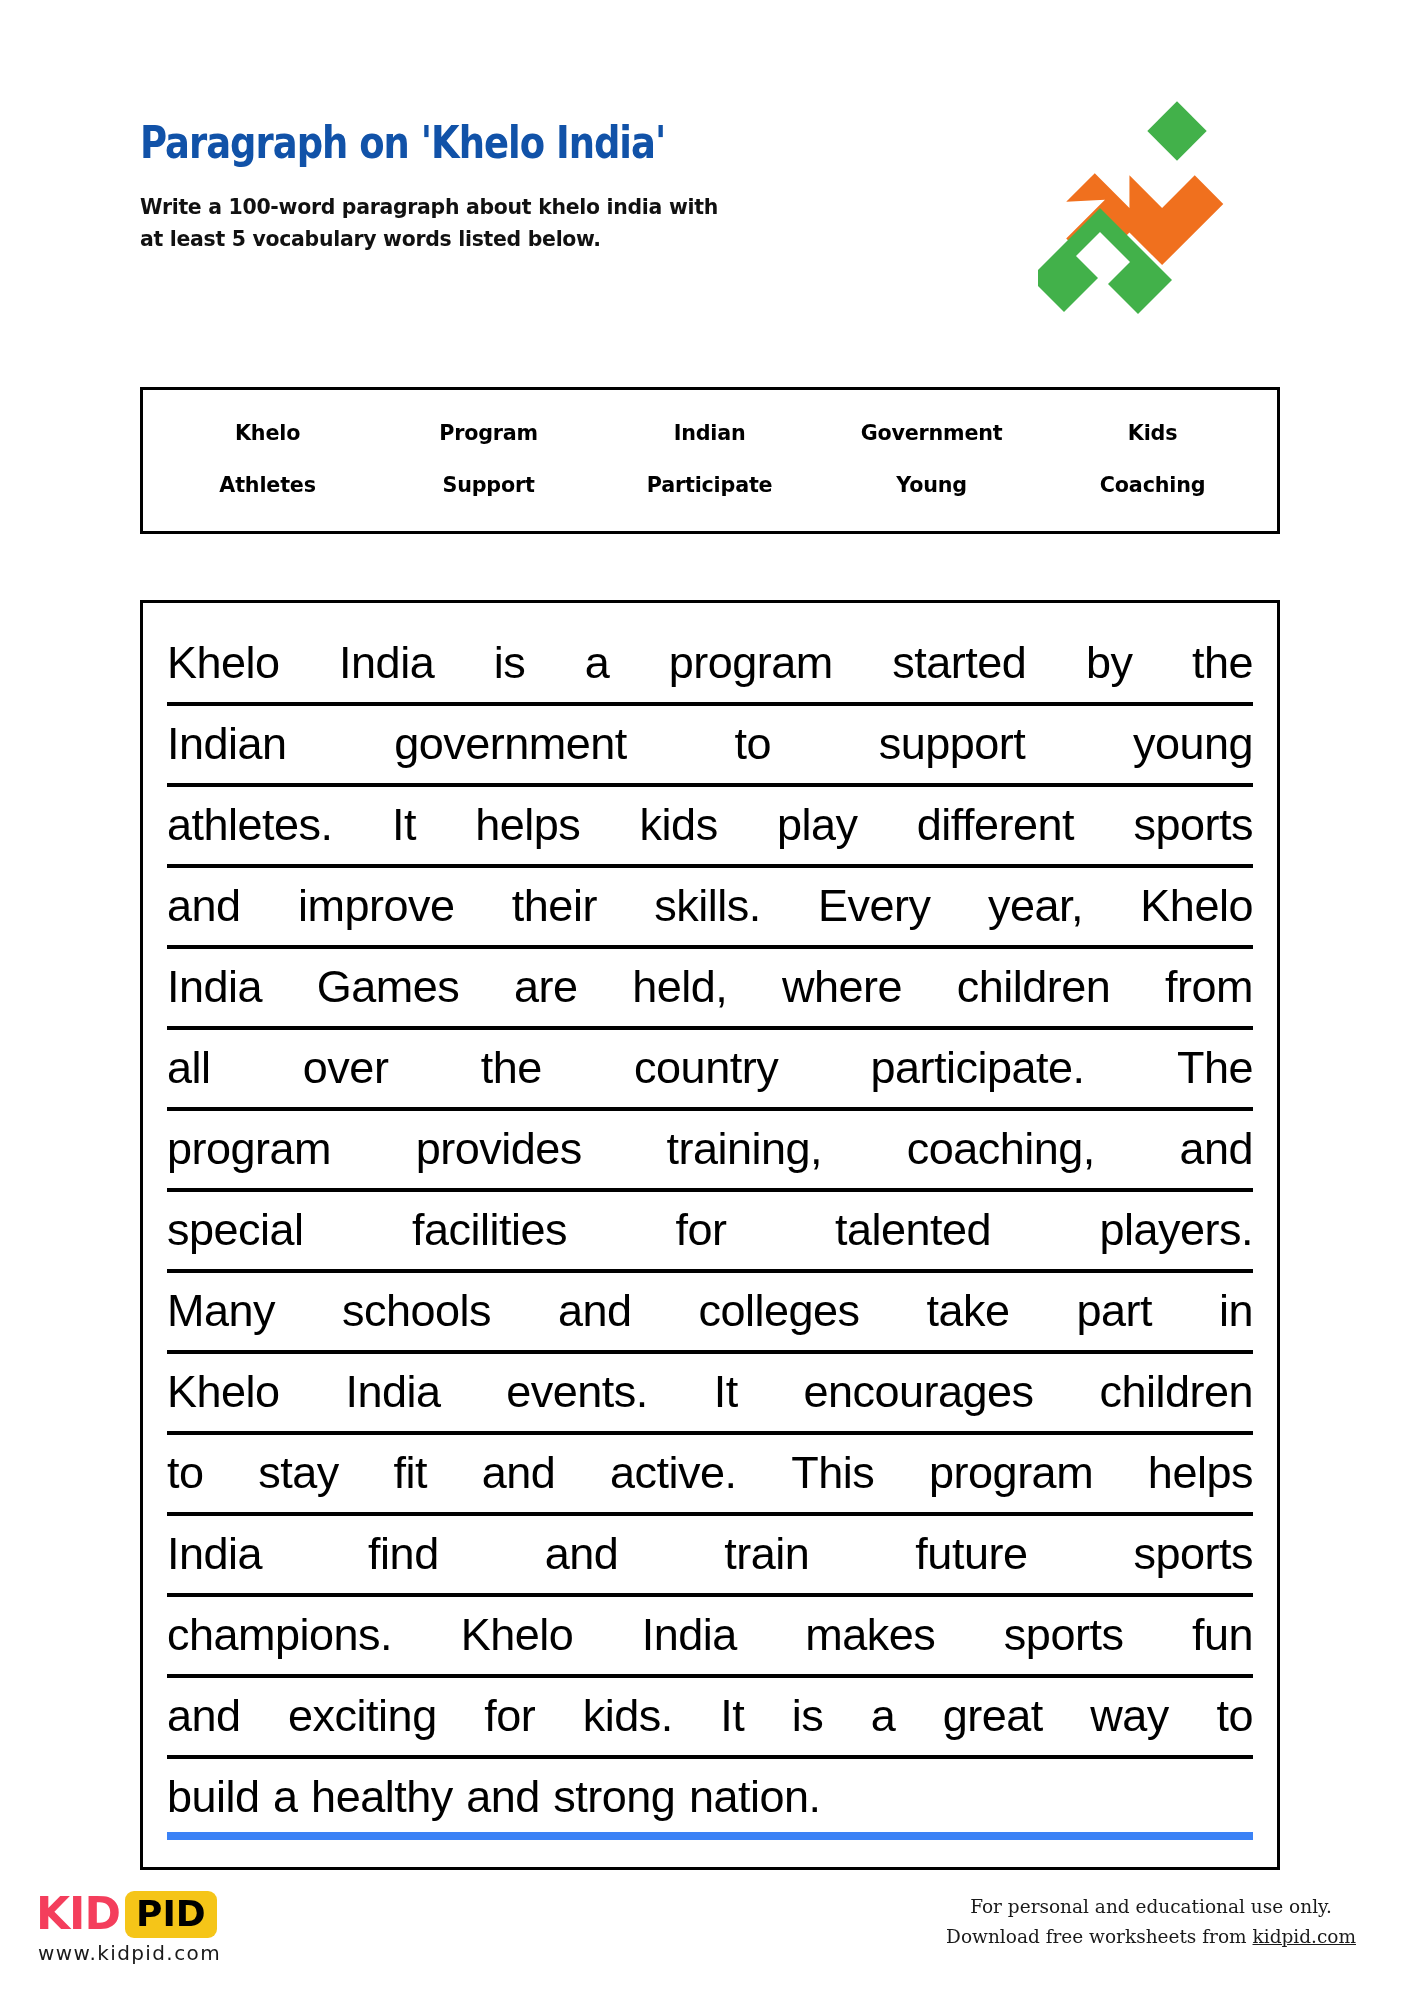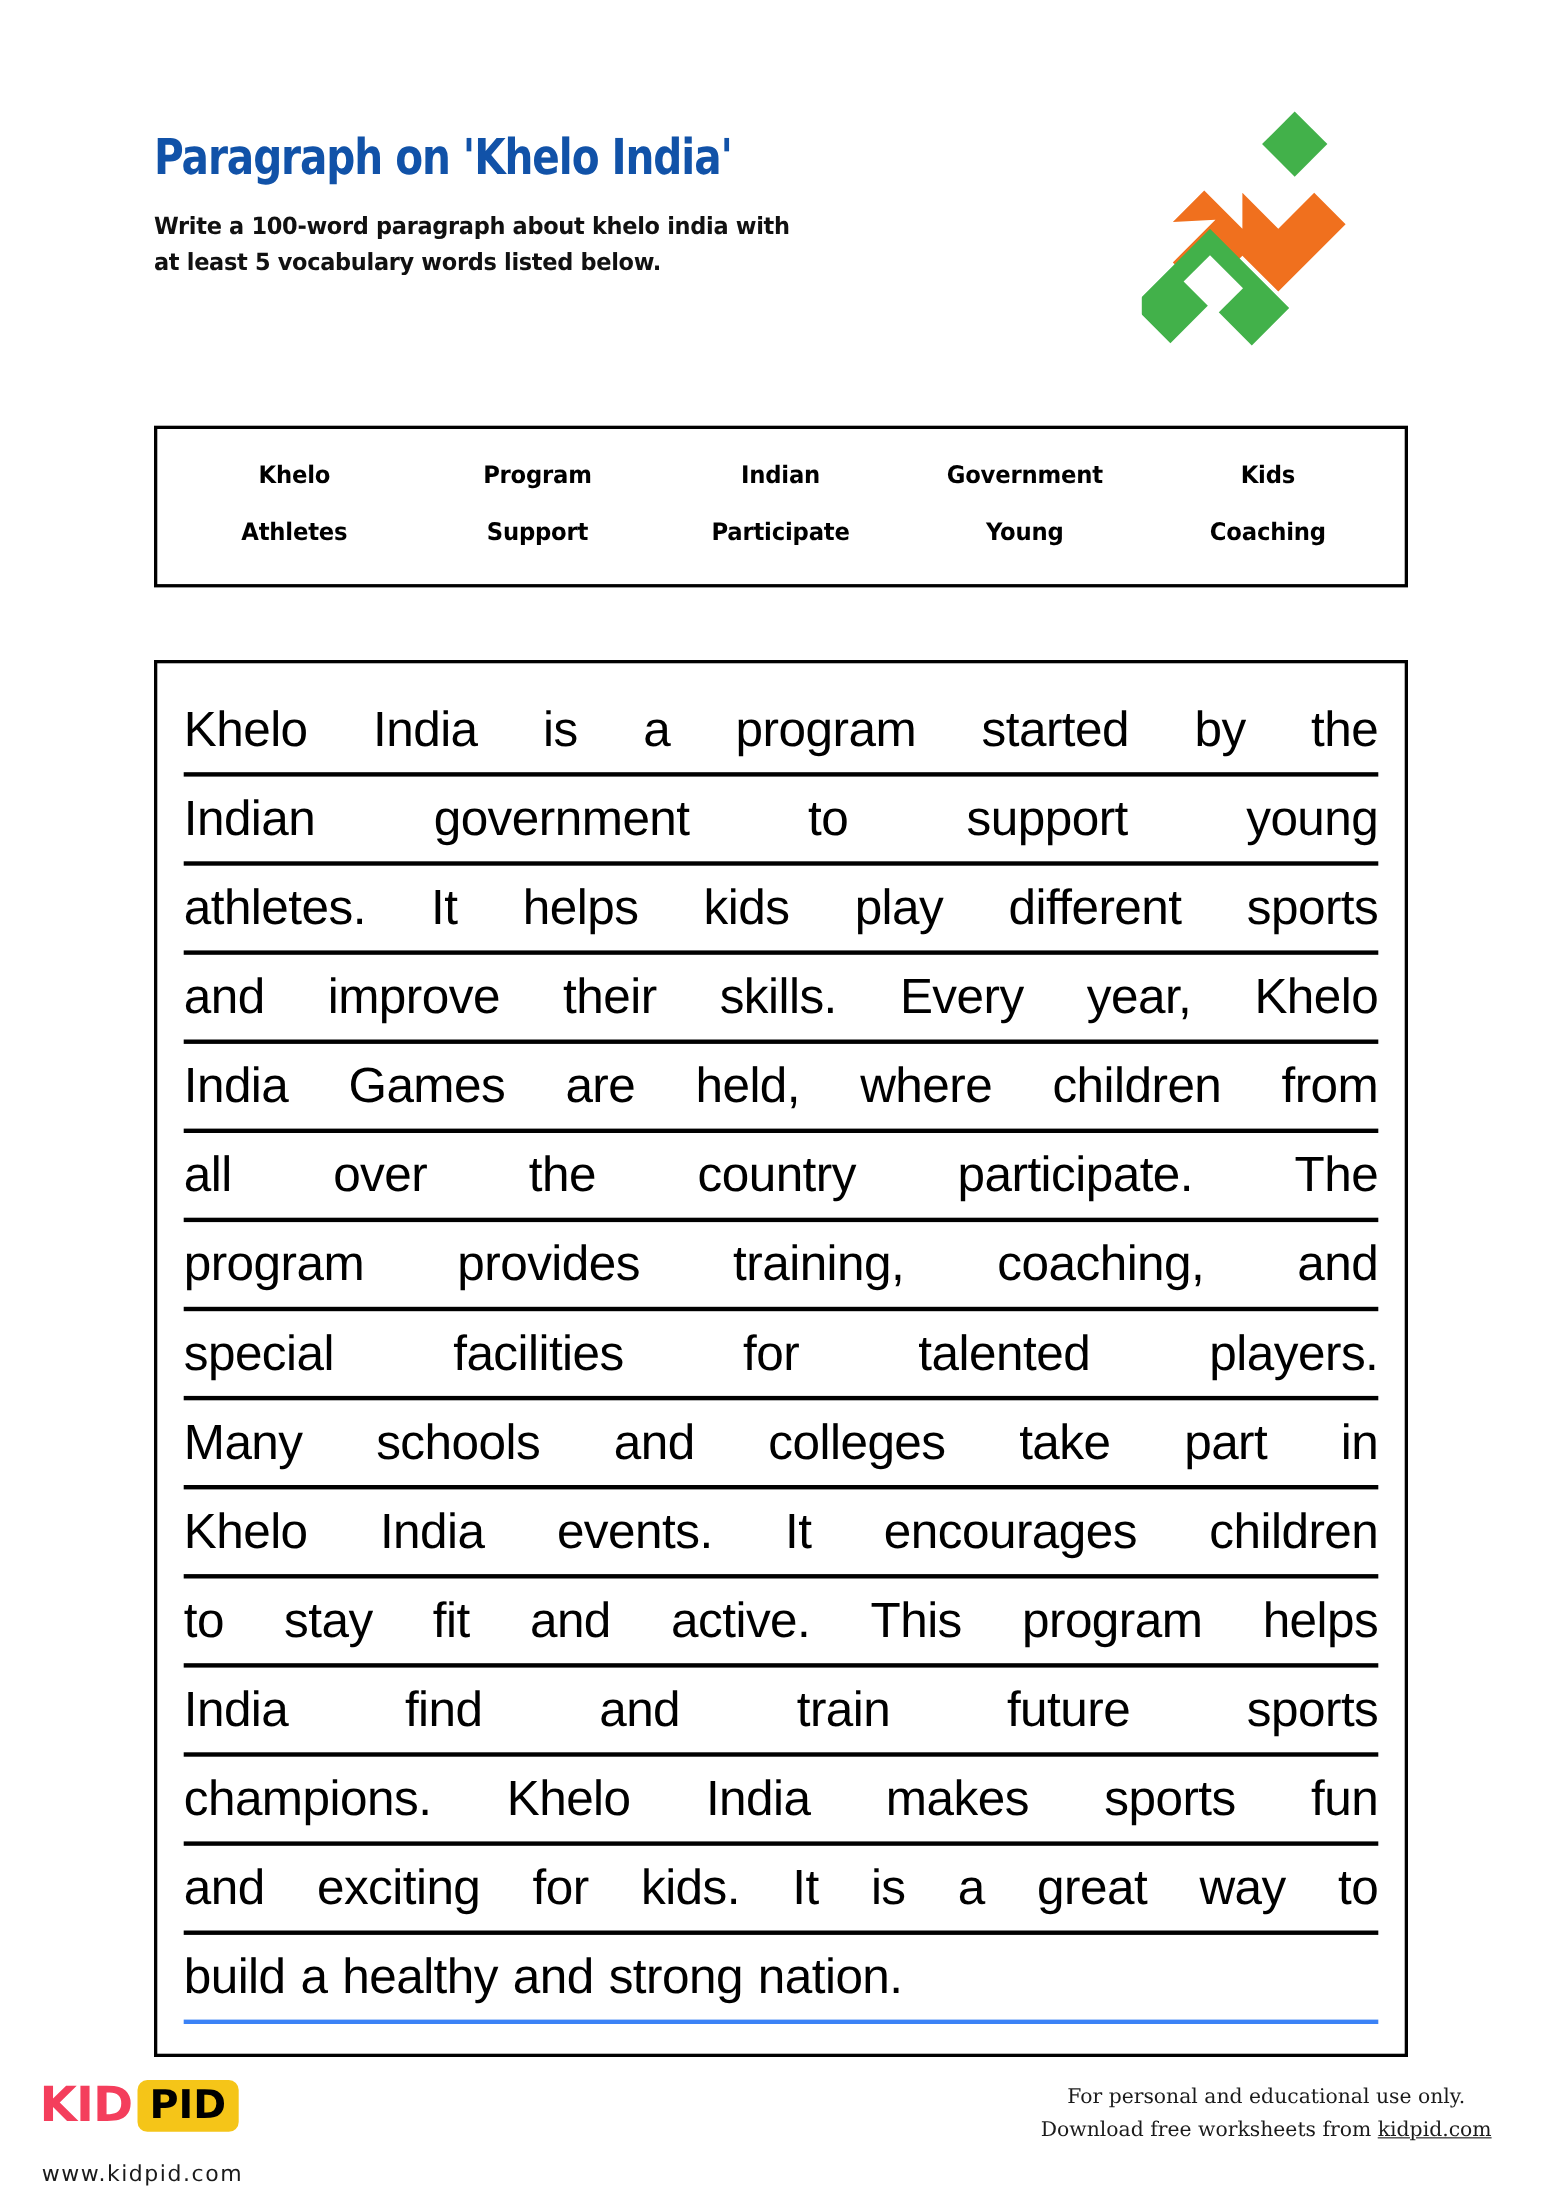--- a/index.html
+++ b/index.html
@@ -127,21 +127,21 @@
     font-weight: 300;
     font-size: 45px;
     line-height: 76px;
     color: #000000;
     letter-spacing: -0.5px;
     overflow: hidden;
   }
 
   .answer-line.last {
     justify-content: flex-start;
-    border-bottom: 4px solid #3b82f6;
+    border-bottom: 8px solid #3b82f6;
   }
 
   .answer-line .w {
     white-space: pre;
     display: inline-block;
   }
 
   .answer-line.last .w { margin-right: 0.30em; }
 
   
@@ -182,21 +182,21 @@
     color: #000000;
     background: #f5c518;
     border-radius: 9px;
     padding: 5px 11px 6px 11px;
     margin-left: 5px;
     letter-spacing: 0px;
     line-height: 1;
   }
 
   .brand-url {
-    margin-top: 24px;
+    margin-top: 1px;
     margin-left: 2px;
     font-family: "DejaVu Sans", sans-serif;
     font-size: 20px;
     font-weight: normal;
     color: #1a1a1a;
     letter-spacing: 1.4px;
   }
 
   .footer-note {
     position: absolute;

